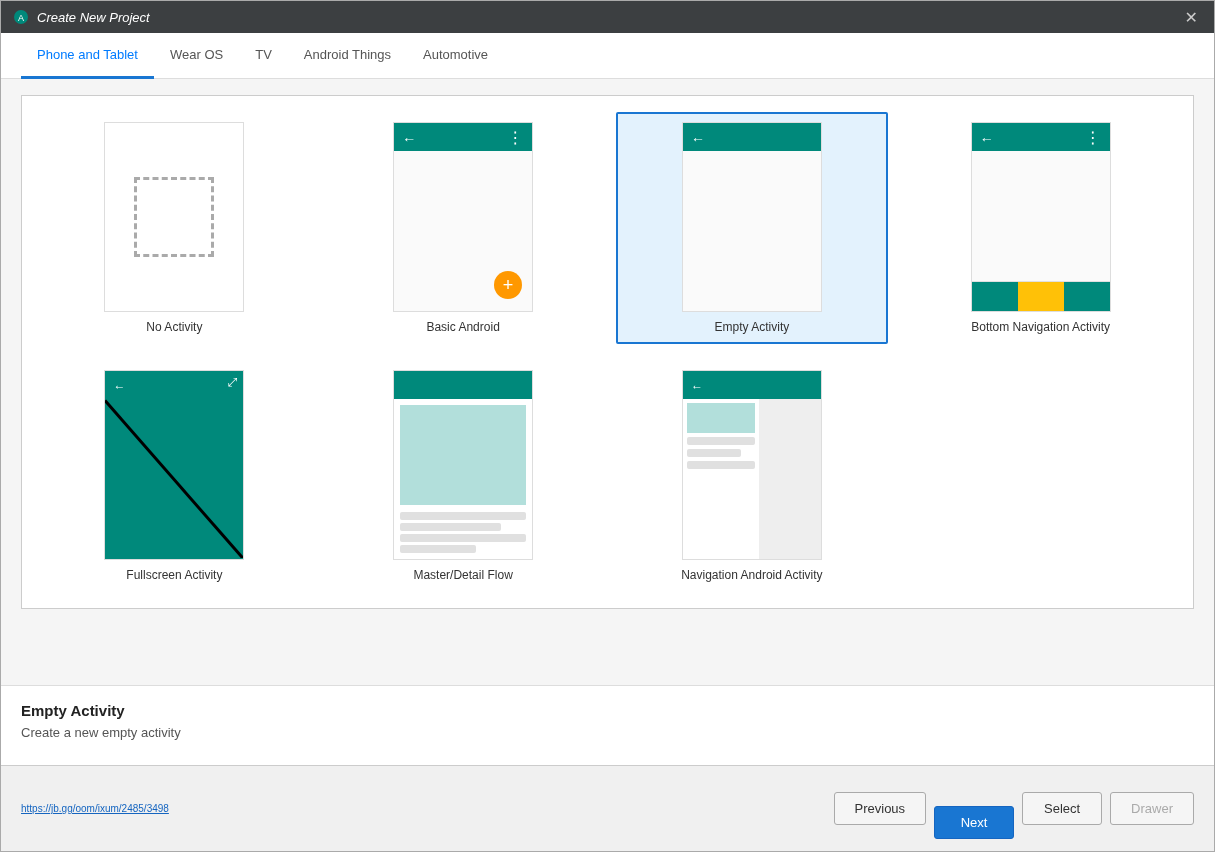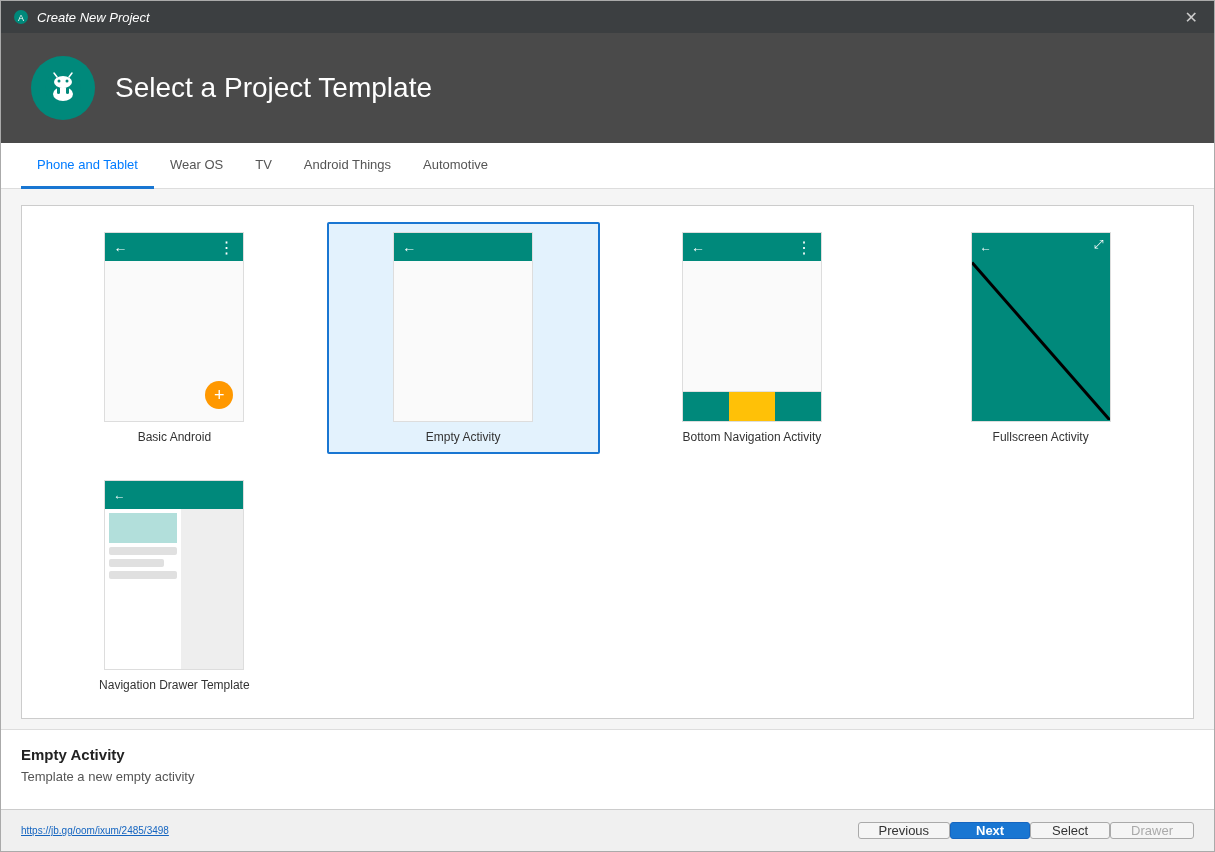--- a/index.html
+++ b/index.html
@@ -337,37 +337,39 @@
     }
 
     
     .footer {
       background: #f0f0f0;
       border-top: 1px solid #cccccc;
       padding: 12px 20px;
       display: flex;
       justify-content: flex-end;
       align-items: center;
+      gap: 8px;
       flex-shrink: 0;
     }
     .btn {
-      padding: 0 20px;
+      padding: 8px 20px;
       font-size: 13px;
       border: 1px solid #aaaaaa;
       border-radius: 3px;
       background: #f5f5f5;
       color: #333333;
       cursor: pointer;
       min-width: 80px;
     }
     .btn.primary {
       background: #1976d2;
       color: #ffffff;
       border-color: #1565c0;
-      font-weight: 700;
+      font-weight: 400;
+      margin-top: 28px;
     }
     .btn.disabled {
       color: #aaaaaa;
       cursor: default;
       background: #f5f5f5;
     }
 
     .status-bar {
       font-size: 10px;
       color: #1565c0;
@@ -384,50 +386,42 @@
     <div class="title-bar-left">
       <svg class="title-bar-icon" viewBox="0 0 16 16" fill="none">
         <circle cx="8" cy="8" r="7" fill="#00897b"></circle>
         <text x="8" y="12" text-anchor="middle" font-size="9" fill="white">A</text>
       </svg>
       <span class="title-bar-title">Create New Project</span>
     </div>
     <button class="title-bar-close">✕</button>
   </div>
 
-  <div class="header">
-    <div class="header-logo">
-      <svg width="40" height="40" viewBox="0 0 40 40">
-        <circle cx="20" cy="20" r="18" fill="#00897b"></circle>
-        <ellipse cx="20" cy="26" rx="10" ry="7" fill="white"></ellipse>
-        <rect x="14" y="18" width="3" height="8" rx="1.5" fill="#00897b"></rect>
-        <rect x="23" y="18" width="3" height="8" rx="1.5" fill="#00897b"></rect>
-        <ellipse cx="20" cy="14" rx="9" ry="6" fill="white"></ellipse>
-        <circle cx="16" cy="13" r="1.5" fill="#00897b"></circle>
-        <circle cx="24" cy="13" r="1.5" fill="#00897b"></circle>
-        <line x1="14" y1="9" x2="11" y2="5" stroke="white" stroke-width="1.5" stroke-linecap="round"></line>
-        <line x1="26" y1="9" x2="29" y2="5" stroke="white" stroke-width="1.5" stroke-linecap="round"></line>
-      </svg>
-    </div>
-    <h1 class="header-title">Select a Project Template</h1>
-  </div>
 
   <div class="content">
 
     <div class="tabs">
       <div class="tab active">Phone and Tablet</div>
       <div class="tab">Wear OS</div>
       <div class="tab">TV</div>
       <div class="tab">Android Things</div>
       <div class="tab">Automotive</div>
     </div>
 
     <div class="template-area">
       <div class="template-grid">
 
+        <div class="template-item">
+          <div class="template-preview">
+            <div class="preview-no-activity">
+              <div class="dashed-box"></div>
+            </div>
+          </div>
+          <span class="template-label">No Activity</span>
+        </div>
 
         <div class="template-item">
           <div class="template-preview">
             <div class="phone-mock">
               <div class="phone-toolbar">
                 <span class="toolbar-back">←</span>
                 <span class="toolbar-spacer"></span>
                 <span class="toolbar-dots">⋮</span>
               </div>
               <div class="phone-body">
@@ -477,48 +471,65 @@
               </div>
               <span class="fullscreen-icon">⤢</span>
               <svg class="diagonal-line" viewBox="0 0 140 190" preserveAspectRatio="none">
                 <line x1="0" y1="30" x2="140" y2="190" stroke="black" stroke-width="3"></line>
               </svg>
             </div>
           </div>
           <span class="template-label">Fullscreen Activity</span>
         </div>
 
+        <div class="template-item">
+          <div class="template-preview">
+            <div class="master-detail">
+              <div class="md-toolbar" style="background:#00897b;"></div>
+              <div class="md-body">
+                <div class="md-card" style="height:60px;background:#b2dfdb;"></div>
+                <div style="display:flex;flex-direction:column;gap:3px;padding:2px 0;">
+                  <div style="height:8px;background:#e0e0e0;border-radius:2px;"></div>
+                  <div style="height:8px;background:#e0e0e0;border-radius:2px;width:80%;"></div>
+                  <div style="height:8px;background:#e0e0e0;border-radius:2px;"></div>
+                  <div style="height:8px;background:#e0e0e0;border-radius:2px;width:60%;"></div>
+                </div>
+              </div>
+            </div>
+          </div>
+          <span class="template-label">Master/Detail Flow</span>
+        </div>
 
         <div class="template-item">
           <div class="template-preview">
             <div style="height:100%;display:flex;flex-direction:column;">
               <div style="height:28px;background:#00897b;flex-shrink:0;display:flex;align-items:center;padding:0 8px;gap:4px;">
                 <span style="color:white;font-size:12px;">←</span>
               </div>
               <div style="flex:1;display:flex;">
                 <div style="width:55%;padding:4px;display:flex;flex-direction:column;gap:4px;">
                   <div style="height:30px;background:#b2dfdb;"></div>
                   <div style="height:8px;background:#e0e0e0;border-radius:2px;"></div>
                   <div style="height:8px;background:#e0e0e0;border-radius:2px;width:80%;"></div>
                   <div style="height:8px;background:#e0e0e0;border-radius:2px;"></div>
                 </div>
                 <div style="width:45%;background:#eeeeee;"></div>
               </div>
             </div>
           </div>
-          <span class="template-label">Navigation Drawer Template</span>
+          <span class="template-label">Navigation Android Activity</span>
         </div>
 
 
       </div>
     </div>
 
     <div class="description-panel">
       <div class="description-title">Empty Activity</div>
-      <div class="description-text">Template a new empty activity</div>
+      <div class="description-text">Create a new empty activity</div>
     </div>
 
   </div>
 
   <div class="footer">
     <span class="status-bar">https://jb.gg/oom/ixum/2485/3498</span>
     <button class="btn">Previous</button>
     <button class="btn primary">Next</button>
     <button class="btn">Select</button>
     <button class="btn disabled">Drawer</button>

